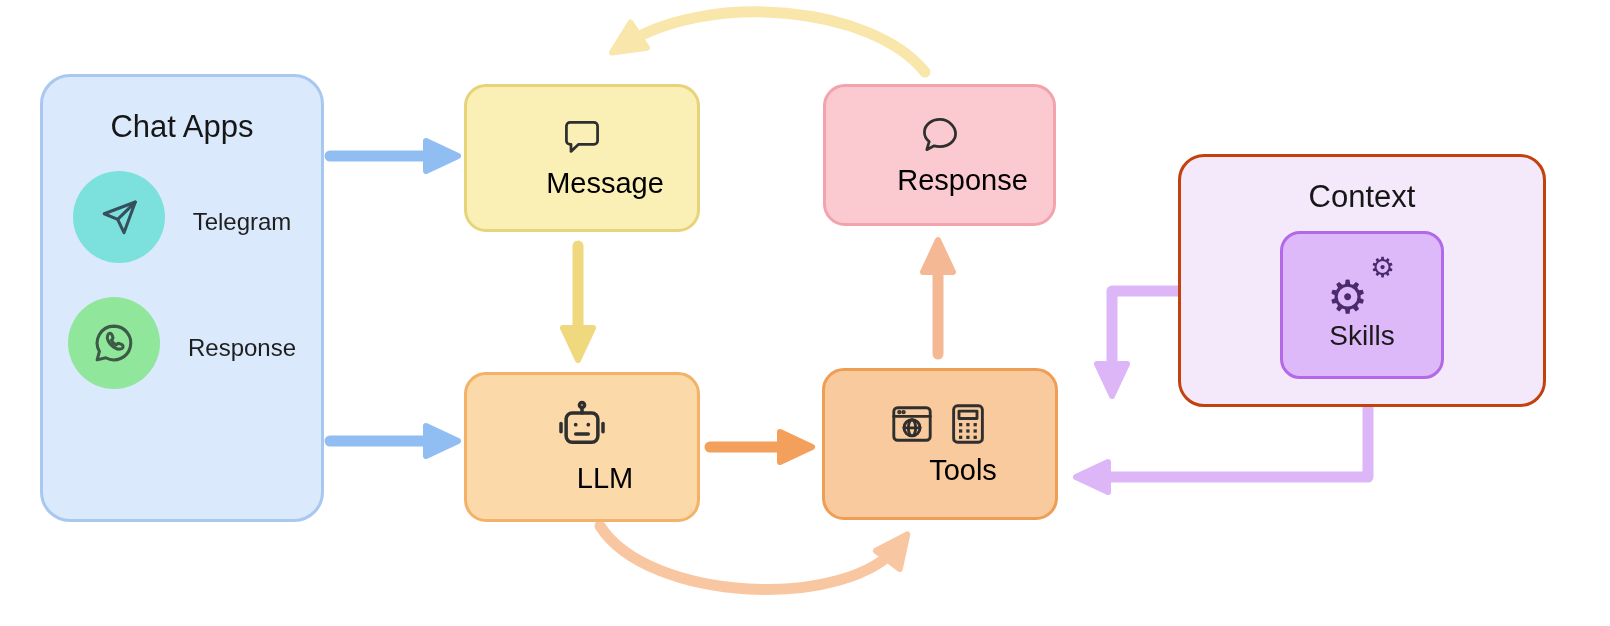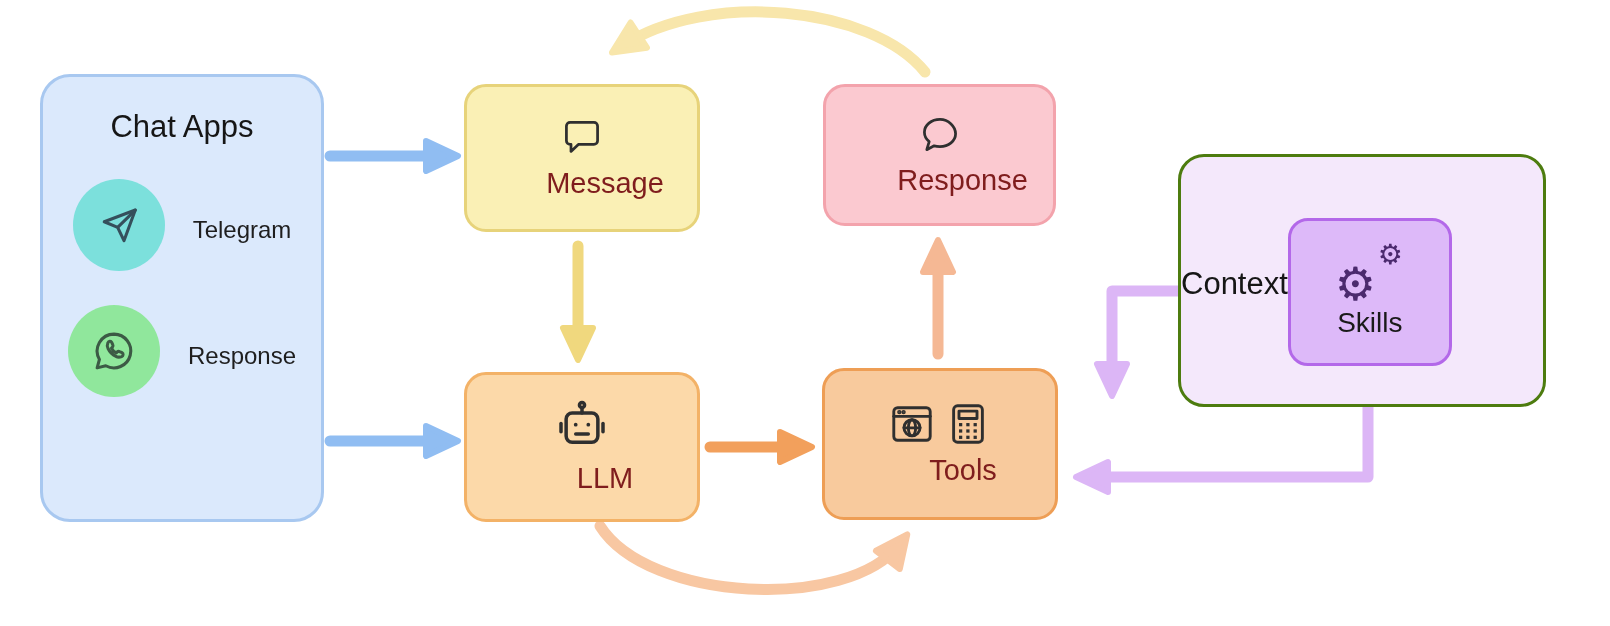--- a/index.html
+++ b/index.html
@@ -17,51 +17,51 @@
   
   .arrows { position: absolute; left: 0; top: 0; z-index: 1; }
   .edge { fill: none; stroke-width: 11; stroke-linecap: round; stroke-linejoin: round; }
 
   
   .node { position: absolute; box-sizing: border-box; z-index: 2; }
   .box {
     display: flex; flex-direction: column; align-items: center; justify-content: center;
     gap: 7px; border-radius: 22px; border: 3px solid;
   }
-  .box-label { font-size: 29px; font-weight: 500; color: #7f1d1d; margin-left: 46px; }
+  .box-label { font-size: 29px; font-weight: 500; color: #000000; margin-left: 46px; }
   .node-title { font-size: 31px; font-weight: 500; color: #161616; }
 
   .message  { left: 464px; top: 84px;  width: 236px; height: 148px; background: #faf0b5; border-color: #e7d37a; }
   .response { left: 823px; top: 84px;  width: 233px; height: 142px; background: #fbc9d0; border-color: #f3a3ac; }
   .llm      { left: 464px; top: 372px; width: 236px; height: 150px; background: #fcd9a9; border-color: #f3b267; }
   .tools    { left: 822px; top: 368px; width: 236px; height: 152px; background: #f8ca9d; border-color: #ee9e55; }
 
   .tools-icons { display: flex; gap: 10px; align-items: center; }
 
   
   .chat-apps {
     left: 40px; top: 74px; width: 284px; height: 448px;
     background: #dbe9fc; border: 3px solid #a8c8f0; border-radius: 30px;
     display: flex; flex-direction: column; align-items: center; padding-top: 32px;
   }
-  .chat-apps .node-title { margin-bottom: 34px; }
+  .chat-apps .node-title { margin-bottom: 26px; }
   .app { display: flex; flex-direction: row; align-items: center; margin-bottom: 24px; gap: 28px; }
   .app-circle {
     width: 92px; height: 92px; border-radius: 50%;
     display: flex; align-items: center; justify-content: center; margin-bottom: 10px;
   }
   .telegram-bg { background: #7ce0dc; }
   .whatsapp-bg { background: #90e79c; }
   .app-label { font-size: 24px; color: #1e1e1e; }
 
   
   .context {
     left: 1178px; top: 154px; width: 368px; height: 253px;
-    background: #f4e8fb; border: 3px solid #4d7c0f; border-radius: 26px;
-    display: flex; flex-direction: row; align-items: center; padding-top: 22px;
+    background: #f4e8fb; border: 3px solid #c2410c; border-radius: 26px;
+    display: flex; flex-direction: column; align-items: center; padding-top: 22px;
   }
   .context .node-title { margin-bottom: 16px; }
   .context-row { display: flex; gap: 16px; }
   .subnode {
     width: 158px; height: 142px; border-radius: 20px; border: 3px solid;
     display: flex; flex-direction: column; align-items: center; justify-content: center; gap: 4px;
   }
   .memory { background: #e6d6f8; border-color: #c9a2ef; }
   .skills { background: #ddb9f9; border-color: #b368e9; }
   .sub-label { font-size: 28px; font-weight: 500; color: #1a1a1a; }

